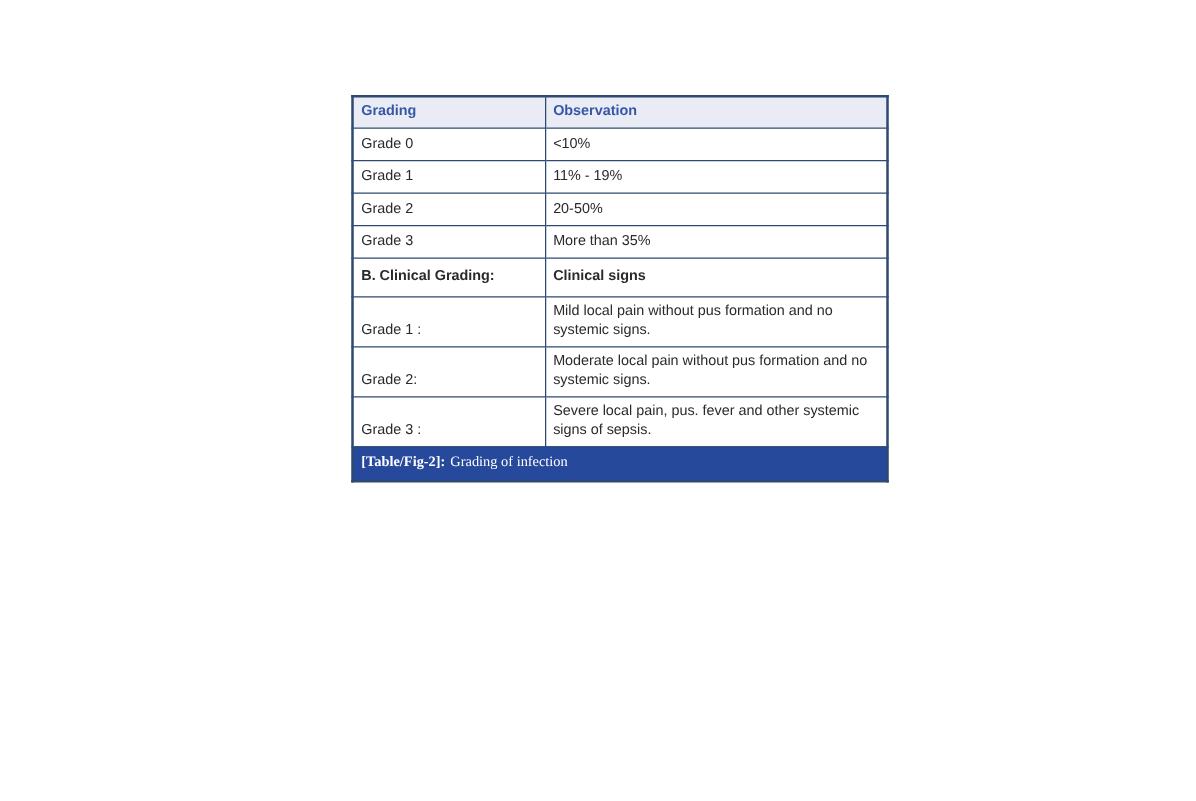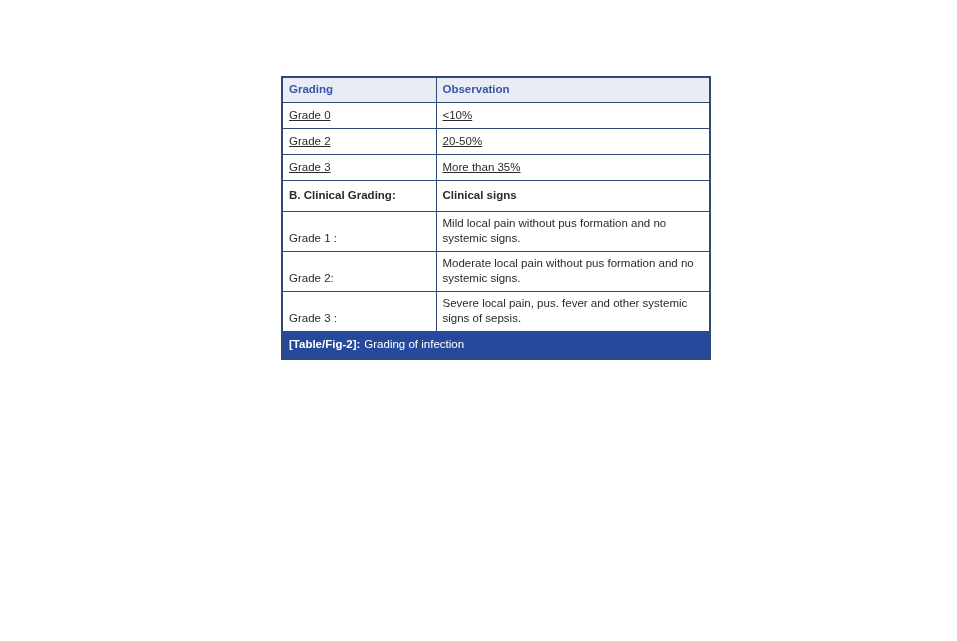--- a/index.html
+++ b/index.html
@@ -38,33 +38,34 @@
     border: 2px solid #2e4a72;
   }
   col.c1 { width: 154px; }
   col.c2 { width: 274px; }
   tr.header-row { height: 25px; }
   tr.header-row th {
     background: #e9ebf5;
     color: #3757a5;
     font-weight: bold;
   }
-  tr.body-row { height: 26px; text-decoration: underline; }
+  tr.body-row { height: 26px; }
   tr.section-row td { font-weight: bold; height: 26px; }
   tr.tall-row { height: 40px; }
   tr.tall-row td.grade-cell {
     vertical-align: bottom;
     padding-bottom: 5px;
   }
   tr.caption-row { height: 28px; }
   tr.caption-row td {
     background: #26499c;
     color: #ffffff;
     border: 1px solid #2e4a72;
     vertical-align: middle;
+    font-family: Liberation Serif, serif;
   }
   .caption-label { font-weight: bold; }
   .caption-text { margin-left: 4px; font-weight: normal; }
 </style>
 </head>
 <body>
 
 <div id="page">
   <table class="grading">
     <colgroup>
@@ -74,20 +75,24 @@
     <thead>
       <tr class="header-row">
         <th>Grading</th>
         <th>Observation</th>
       </tr>
     </thead>
     <tbody>
       <tr class="body-row">
         <td class="grade-cell">Grade 0</td>
         <td>&lt;10%</td>
+      </tr>
+      <tr class="body-row">
+        <td class="grade-cell">Grade 1</td>
+        <td>11% - 19%</td>
       </tr>
       <tr class="body-row">
         <td class="grade-cell">Grade 2</td>
         <td>20-50%</td>
       </tr>
       <tr class="body-row">
         <td class="grade-cell">Grade 3</td>
         <td>More than 35%</td>
       </tr>
       <tr class="section-row">

